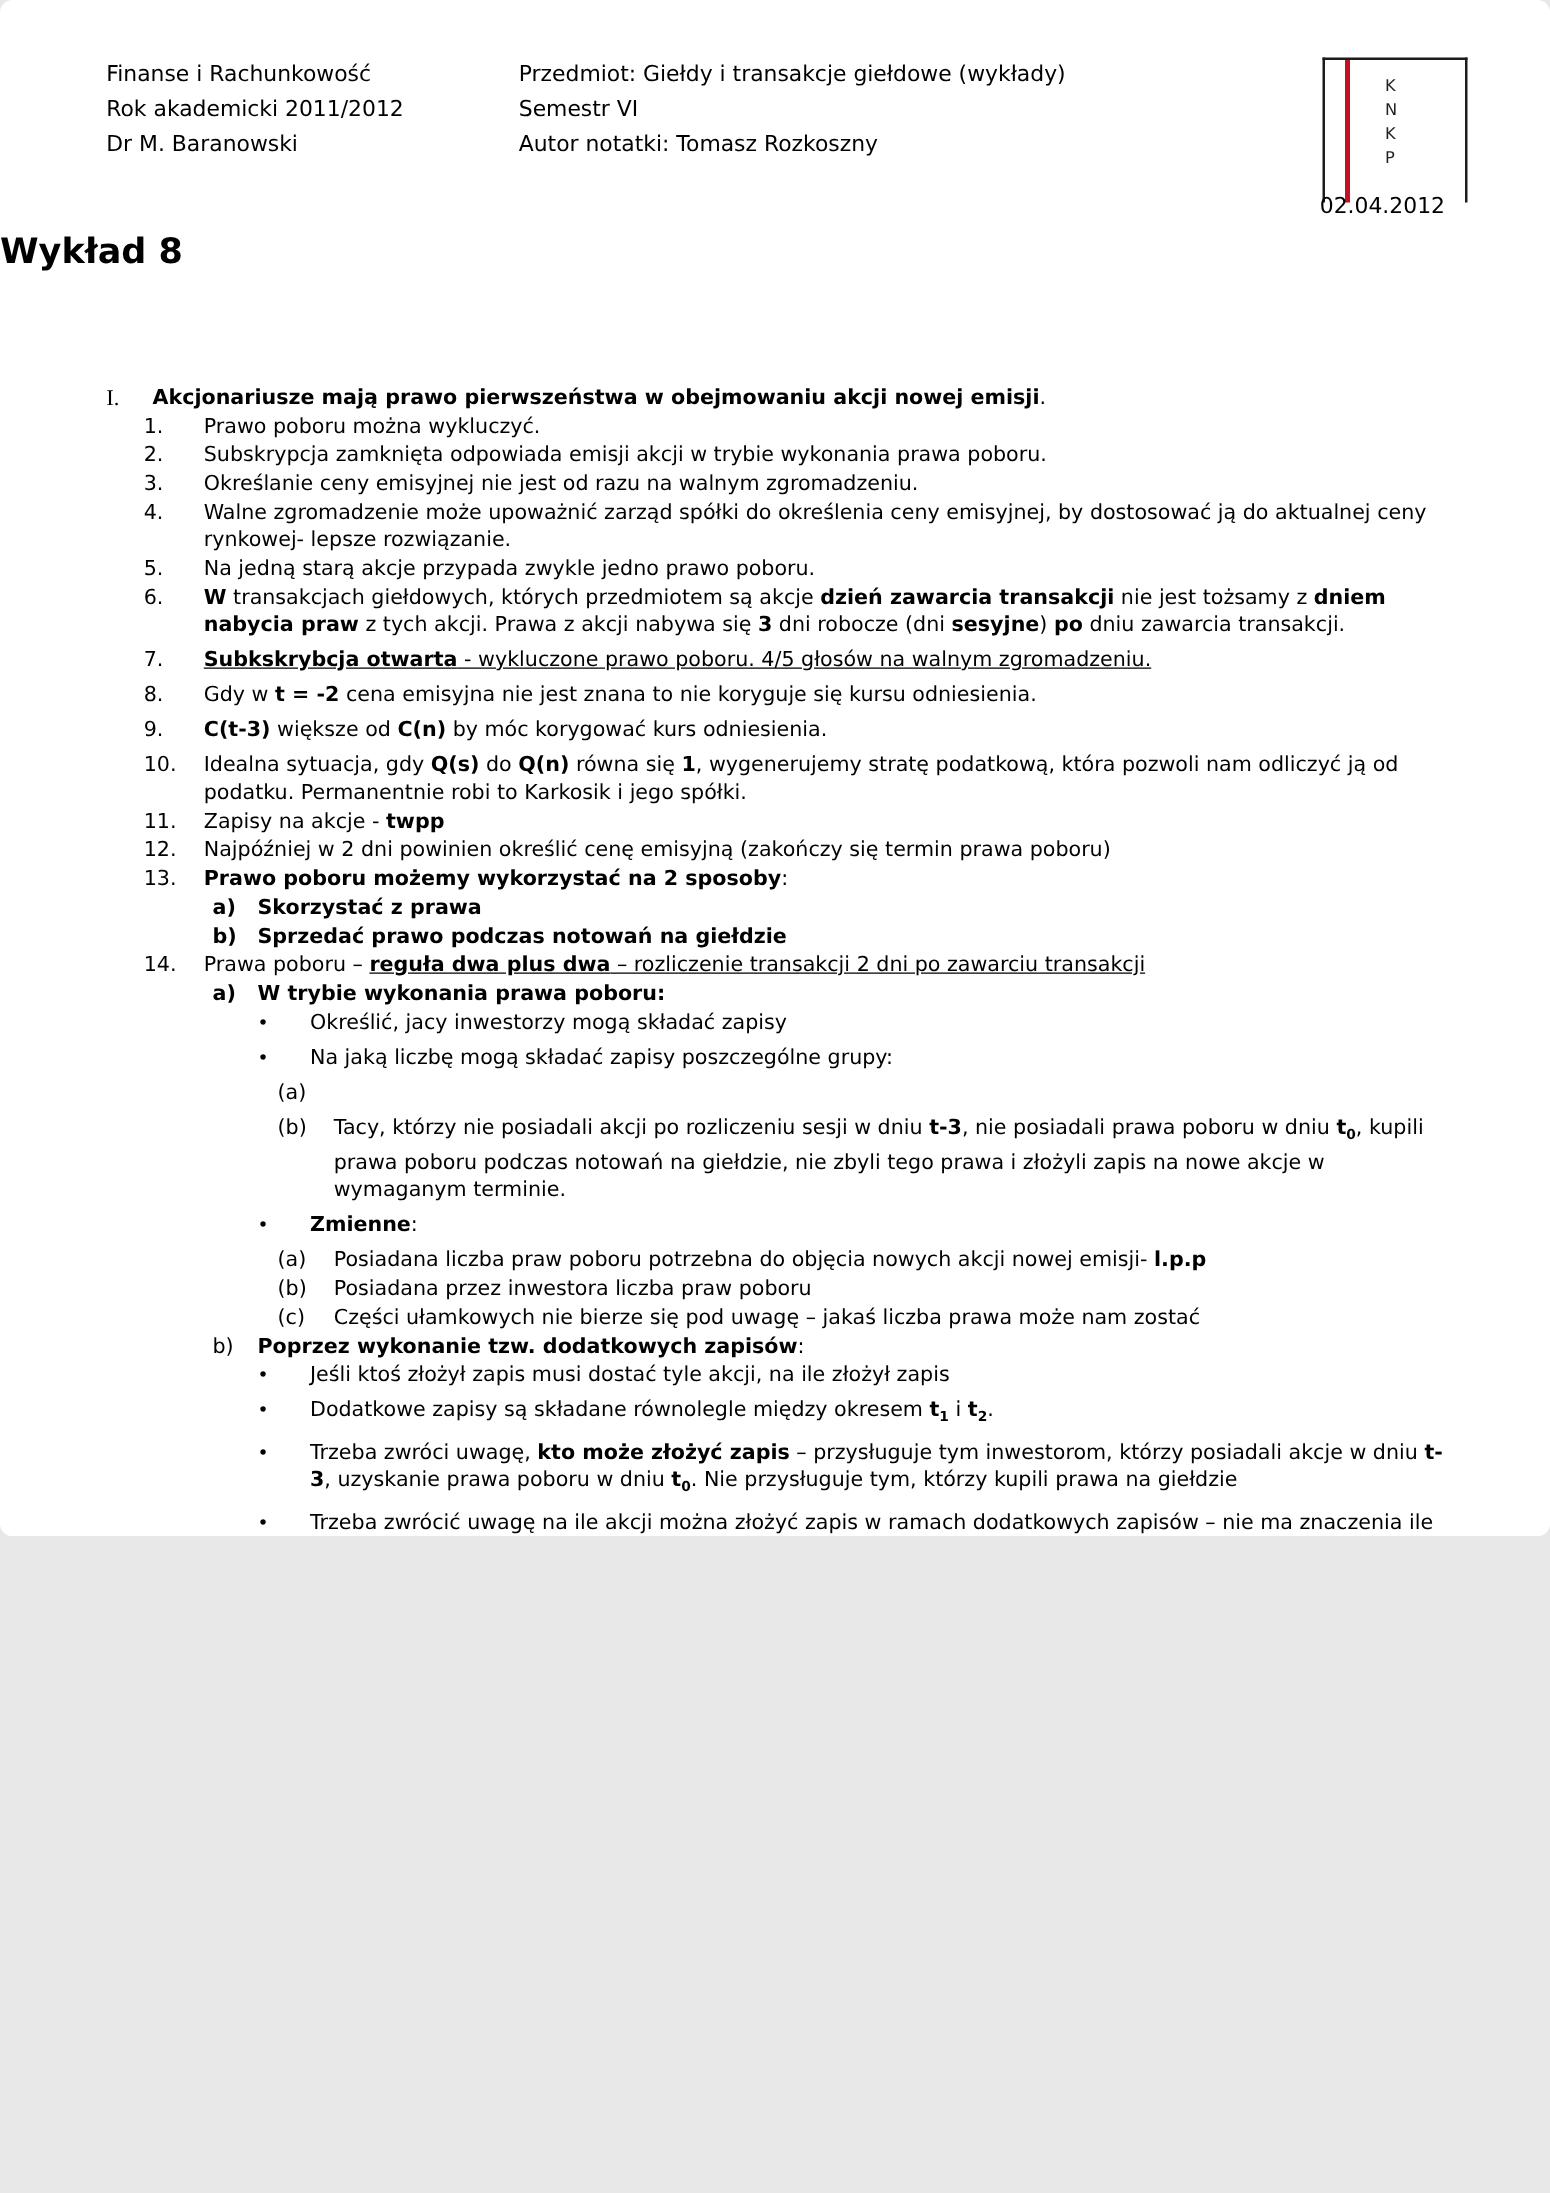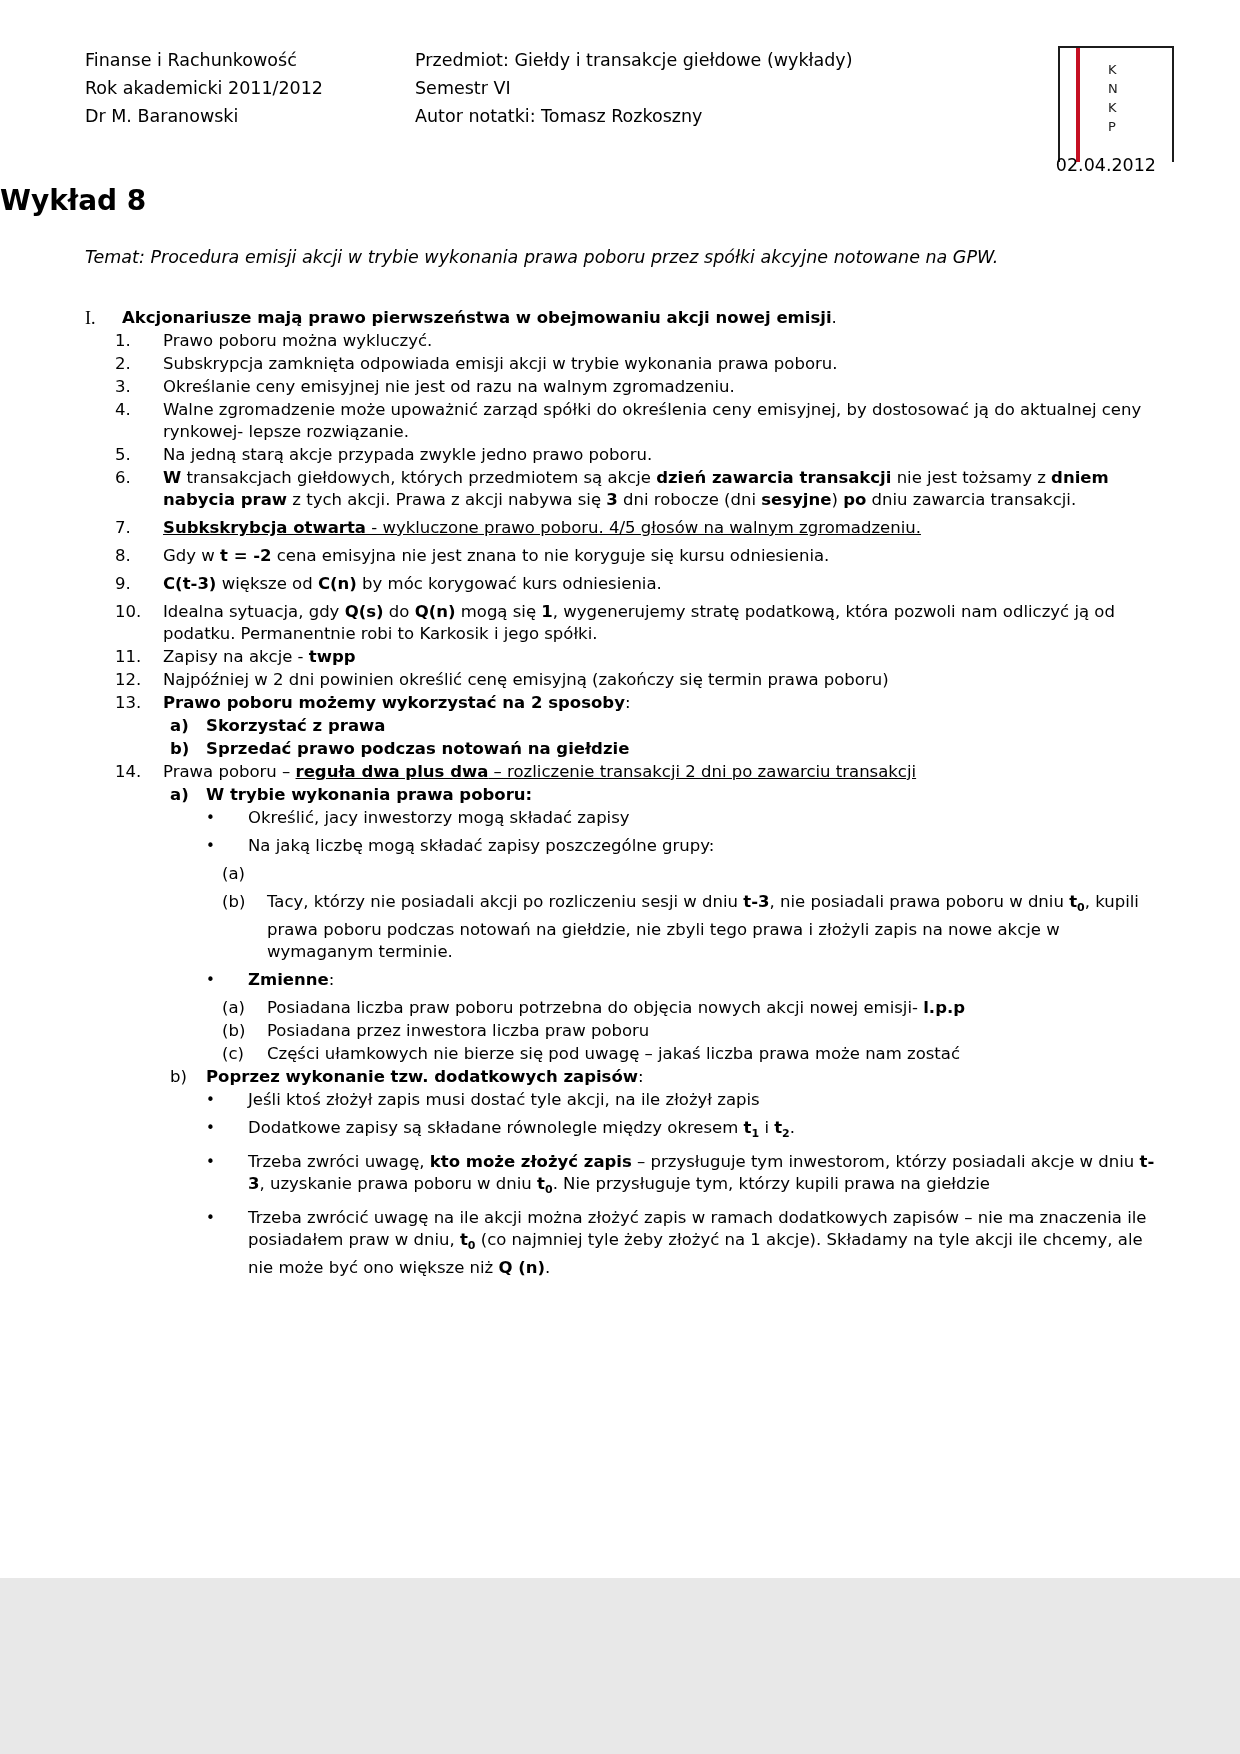--- a/index.html
+++ b/index.html
@@ -1,18 +1,18 @@
 <!DOCTYPE html>
 <html><head>
 <meta charset="utf-8">
 <style>
   html,body{margin:0;padding:0;background:#e8e8e8;}
   .page{
-    position:relative;width:1240px;height:1578px;background:#ffffff;
-    font-family:"DejaVu Sans","Liberation Sans",sans-serif;color:#000;overflow:hidden;margin:0 auto;
+    position:relative;width:1240px;height:1229px;background:#ffffff;
+    font-family:"DejaVu Sans","Liberation Sans",sans-serif;color:#000;overflow:hidden;margin:0 auto;border-radius:10px;
   }
   
   .hdr-left{position:absolute;left:85px;top:46px;font-size:17.5px;line-height:28px;}
   .hdr-center{position:absolute;left:415px;top:46px;font-size:17.5px;line-height:28px;}
   .logo{position:absolute;left:1058px;top:46px;width:112px;height:114px;
         border-top:2px solid #1c1c1c;border-left:2px solid #1c1c1c;border-right:2px solid #1c1c1c;}
   .logo-redline{position:absolute;left:16px;top:0;width:4px;height:114px;}
   .logo-letters{position:absolute;left:48px;top:12px;font-size:13px;line-height:19px;color:#222;letter-spacing:1px;}
   .date{position:absolute;top:155px;right:84px;font-size:17.5px;}
   .doc-title{position:absolute;top:184px;left:0;width:100%;text-align:left;font-size:28px;font-weight:bold;}
@@ -57,21 +57,20 @@
       <div>N</div>
       <div>K</div>
       <div>P</div>
     </div>
   </div>
 
   <div class="date">02.04.2012</div>
 
   <div class="doc-title">Wykład 8</div>
 
-  <div class="topic">Temat: Procedura emisji akcji w trybie wykonania prawa poboru przez spółki akcyjne notowane na GPW.</div>
 
   <div class="list" id="list-root">
       <div class="row lv0">
         <span class="marker">I.</span>
         <div class="content"><span class="b ">Akcjonariusze mają prawo pierwszeństwa w obejmowaniu akcji nowej emisji</span><span class="">.</span></div>
       </div>
       <div class="row lv1">
         <span class="marker">1.</span>
         <div class="content"><span class="">Prawo poboru można wykluczyć.</span></div>
       </div>
@@ -102,21 +101,21 @@
       <div class="row lv1 sp">
         <span class="marker">8.</span>
         <div class="content"><span class="">Gdy w </span><span class="b ">t = -2</span><span class=""> cena emisyjna nie jest znana to nie koryguje się kursu odniesienia.</span></div>
       </div>
       <div class="row lv1 sp">
         <span class="marker">9.</span>
         <div class="content"><span class="b ">C(t-3)</span><span class=""> większe od </span><span class="b ">C(n)</span><span class=""> by móc korygować kurs odniesienia.</span></div>
       </div>
       <div class="row lv1 sp">
         <span class="marker">10.</span>
-        <div class="content"><span class="">Idealna sytuacja, gdy </span><span class="b ">Q(s)</span><span class=""> do </span><span class="b ">Q(n)</span><span class=""> mogą się </span><span class="b ">1</span><span class="">, wygenerujemy stratę podatkową, która pozwoli nam odliczyć ją od podatku. Permanentnie robi to Karkosik i jego spółki.</span></div>
+        <div class="content"><span class="">Idealna sytuacja, gdy </span><span class="b ">Q(s)</span><span class=""> do </span><span class="b ">Q(n)</span><span class=""> równa się </span><span class="b ">1</span><span class="">, wygenerujemy stratę podatkową, która pozwoli nam odliczyć ją od podatku. Permanentnie robi to Karkosik i jego spółki.</span></div>
       </div>
       <div class="row lv1">
         <span class="marker">11.</span>
         <div class="content"><span class="">Zapisy na akcje - </span><span class="b ">twpp</span></div>
       </div>
       <div class="row lv1">
         <span class="marker">12.</span>
         <div class="content"><span class="">Najpóźniej w 2 dni powinien określić cenę emisyjną (zakończy się termin prawa poboru)</span></div>
       </div>
       <div class="row lv1">

